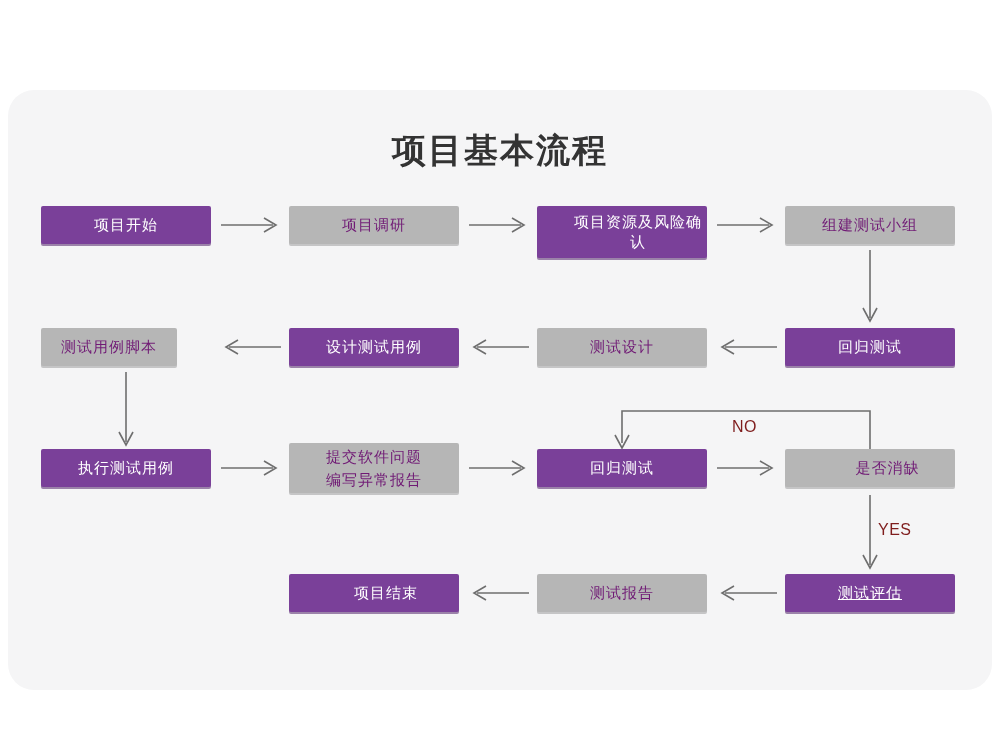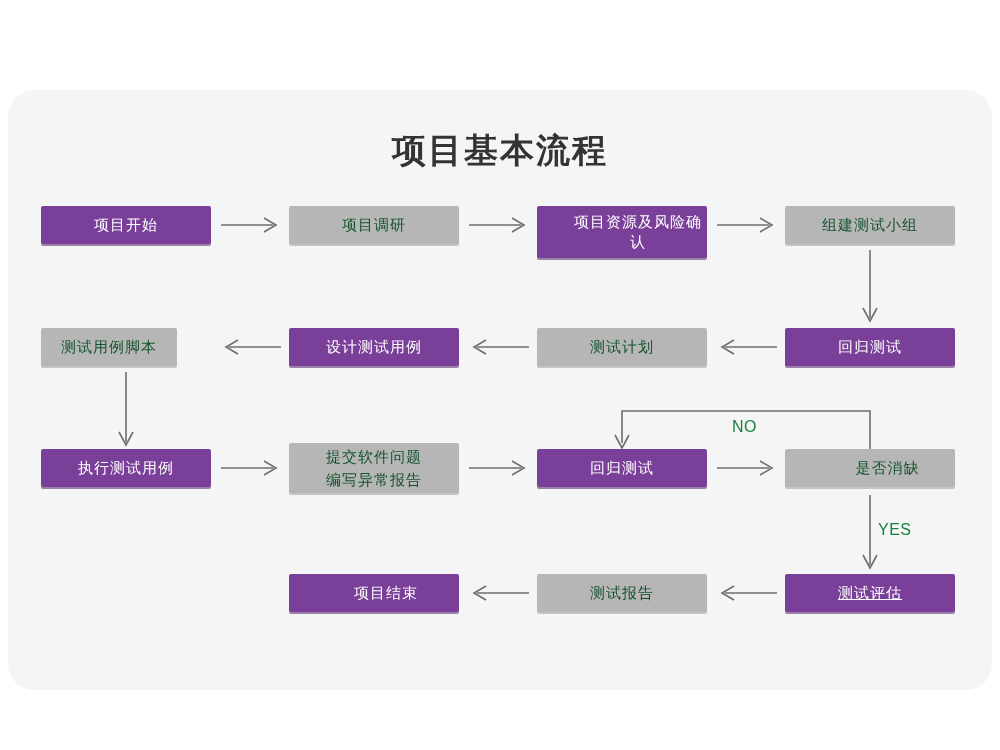--- a/index.html
+++ b/index.html
@@ -52,39 +52,39 @@
     letter-spacing: 1px;
     white-space: pre-line;
   }
   .node.purple {
     background: #7a4099;
     color: #ffffff;
     box-shadow: 0 2px 0 rgba(80,35,105,0.55);
   }
   .node.gray {
     background: #b6b6b6;
-    color: #14532d;
+    color: #701a75;
     box-shadow: 0 2px 0 rgba(150,150,150,0.5);
   }
   .conn {
     position: absolute;
     overflow: visible;
   }
   .conn path, .conn line, .conn polyline {
     fill: none;
     stroke: #6e6e6e;
     stroke-width: 1.6;
   }
   .conn polyline.head {
     stroke-width: 1.6;
   }
   .edge-label {
     position: absolute;
     font-size: 16px;
-    color: #15803d;
+    color: #7f1d1d;
     letter-spacing: 0.5px;
   }
 </style>
 </head>
 <body>
 
 <div id="stage">
 
   <div id="card"></div>
 
@@ -95,21 +95,21 @@
   <div class="node gray" style="left:289px; top:206px; width:170px; height:38px;">项目调研</div>
 
   <div class="node purple" style="left:537px; top:206px; width:170px; height:52px;padding-left:32px;">项目资源及风险确认</div>
 
   <div class="node gray" style="left:785px; top:206px; width:170px; height:38px;">组建测试小组</div>
 
   <div class="node gray" style="left:41px; top:328px; width:136px; height:38px;">测试用例脚本</div>
 
   <div class="node purple" style="left:289px; top:328px; width:170px; height:38px;">设计测试用例</div>
 
-  <div class="node gray" style="left:537px; top:328px; width:170px; height:38px;">测试计划</div>
+  <div class="node gray" style="left:537px; top:328px; width:170px; height:38px;">测试设计</div>
 
   <div class="node purple" style="left:785px; top:328px; width:170px; height:38px;">回归测试</div>
 
   <div class="node purple" style="left:41px; top:449px; width:170px; height:38px;">执行测试用例</div>
 
   <div class="node gray" style="left:289px; top:443px; width:170px; height:50px; line-height:23px;">提交软件问题
 编写异常报告</div>
 
   <div class="node purple" style="left:537px; top:449px; width:170px; height:38px;">回归测试</div>
 

